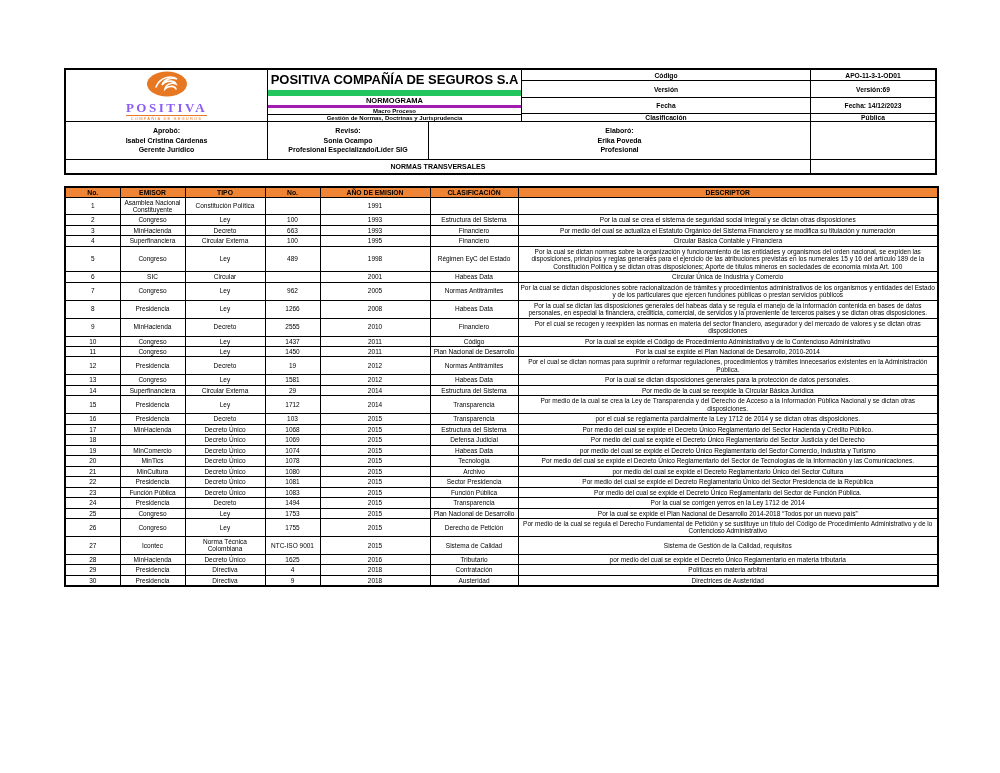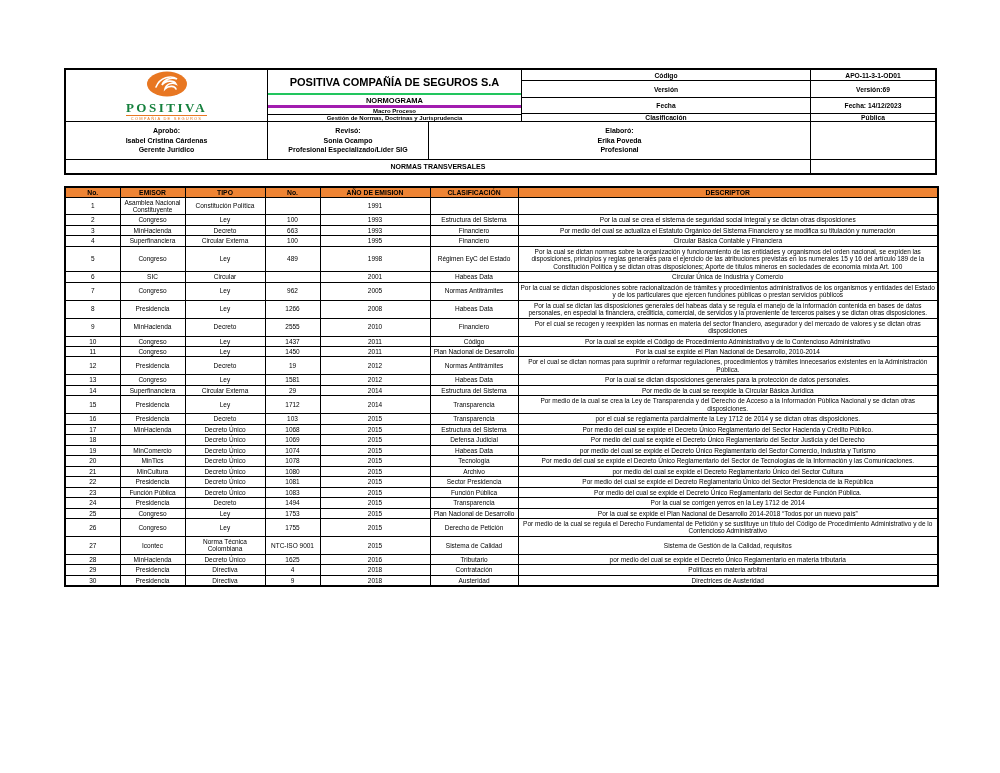--- a/index.html
+++ b/index.html
@@ -9,25 +9,25 @@
     font-family: "Liberation Sans", sans-serif; color:#000;
     -webkit-font-smoothing: antialiased;
   }
   .sheet { position:absolute; left:64px; top:68px; width:873px; }
 
   
   .hdr { border:2px solid #000; }
   .hdr-top { display:flex; height:52px; border-bottom:1px solid #000; }
   .logo-cell { width:202px; border-right:1px solid #000; display:flex; align-items:center; justify-content:center; }
   .logo-box { text-align:center; line-height:1; }
-  .logo-brand { font-family:"Liberation Serif", serif; color:#15803d; font-weight:bold; letter-spacing:2.5px; font-size:13px; margin-top:1px; }
+  .logo-brand { font-family:"Liberation Serif", serif; color:#8b5cf6; font-weight:bold; letter-spacing:2.5px; font-size:13px; margin-top:1px; }
   .logo-tagline { color:#E87722; font-size:4px; letter-spacing:1.2px; border-top:1px solid #E87722; margin-top:1px; padding-top:1px; white-space:nowrap; }
   .titles-cell { width:254px; border-right:1px solid #000; display:flex; flex-direction:column; }
   .titles-cell > div { display:flex; align-items:center; justify-content:center; text-align:center; font-weight:bold; }
-  .t-company  { height:36px; border-bottom:2px solid #22c55e; font-size:11px; }
+  .t-company  { height:36px; border-bottom:6px solid #22c55e; font-size:13px; }
   .t-doctitle { height:17px; border-bottom:3px solid #a21caf; font-size:7.5px; }
   .t-macro    { height:7px;  border-bottom:1px solid #000; font-size:6px; }
   .t-process  { flex:1; font-size:6px; }
   .meta-cell { flex:1; display:flex; flex-direction:column; }
   .meta-row { display:flex; flex:1; }
   .meta-row + .meta-row { border-top:1px solid #000; }
   .meta-row .lbl { width:289px; border-right:1px solid #000; display:flex; align-items:center; justify-content:center; font-weight:bold; font-size:6.7px; }
   .meta-row .val { flex:1; display:flex; align-items:center; justify-content:center; font-weight:bold; font-size:6.7px; }
   .mr-codigo { flex:0 0 10px; } .mr-version { flex:0 0 17px; } .mr-fecha { flex:0 0 16px; } .mr-clasif { flex:1; }
 

